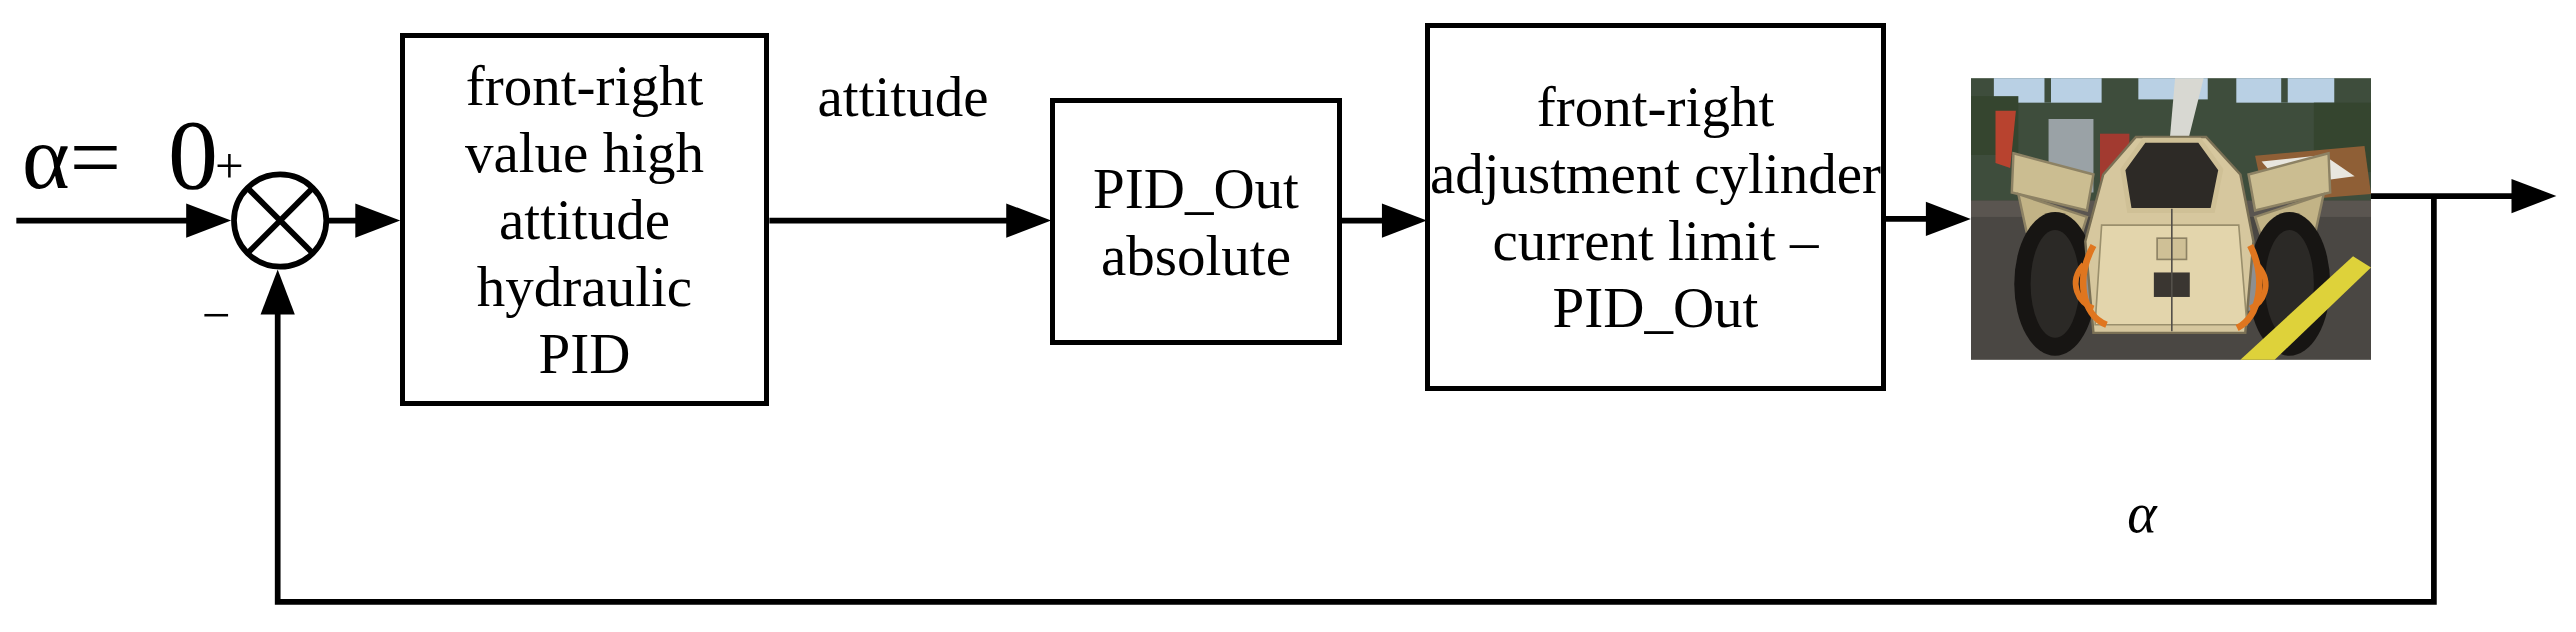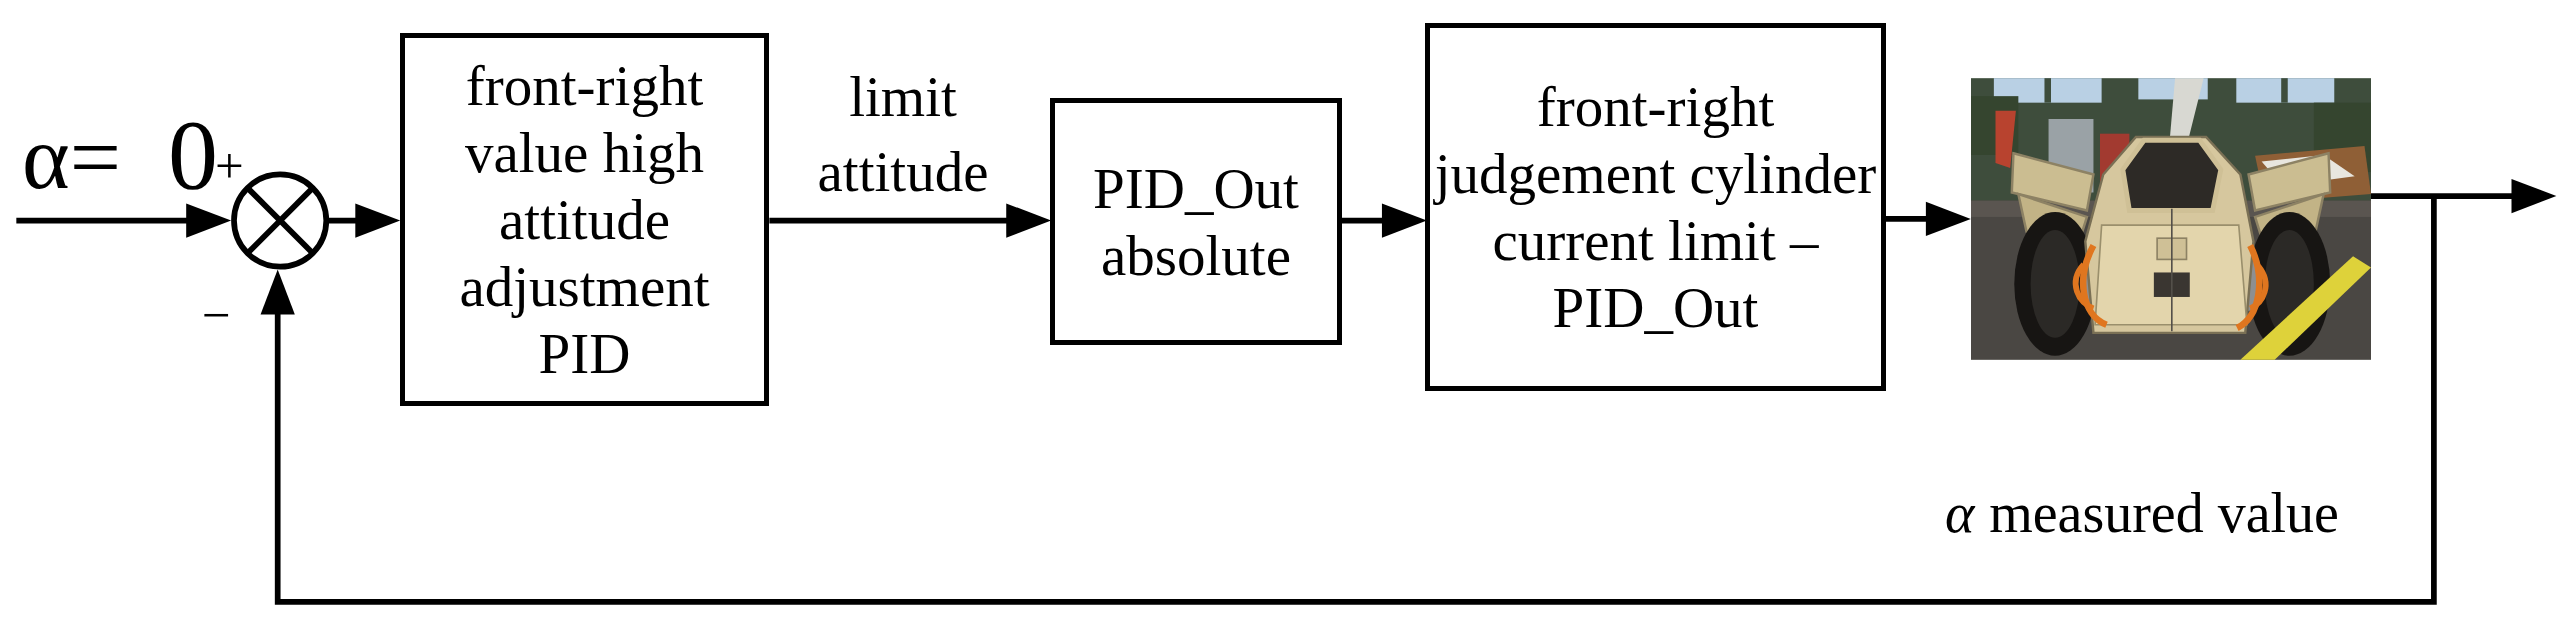--- a/index.html
+++ b/index.html
@@ -102,37 +102,36 @@
     <span id="setpoint-zero">0</span>
   </div>
 
   <div class="floating-label" id="plus-label">+</div>
   <div class="floating-label" id="minus-label">−</div>
 
   <div class="block" id="block-pid">
     <div>front-right</div>
     <div>value high</div>
     <div>attitude</div>
-    <div>adjustment</div>
+    <div>hydraulic</div>
     <div>PID</div>
   </div>
 
   <div class="floating-label" id="limit-label">
-    <div>limit</div>
     <div>attitude</div>
   </div>
 
   <div class="block" id="block-abs">
     <div>PID_Out</div>
     <div>absolute</div>
   </div>
 
   <div class="block" id="block-cyl">
     <div>front-right</div>
-    <div>judgement cylinder</div>
+    <div>adjustment cylinder</div>
     <div>current limit –</div>
     <div>PID_Out</div>
   </div>
 
   <div id="plant-photo">
     <svg viewBox="0 0 490 345" xmlns="http://www.w3.org/2000/svg">
 
       <rect x="0" y="0" width="490" height="160" fill="#3e4d3c"></rect>
       <rect x="0" y="150" width="490" height="195" fill="#4a4743"></rect>
       <rect x="0" y="150" width="490" height="20" fill="#5a5550"></rect>
@@ -177,17 +176,16 @@
       <path d="M138,228 c-20,22 -6,48 12,54" fill="none" stroke="#e0761f" stroke-width="7"></path>
       <path d="M342,205 C362,245 354,292 326,306" fill="none" stroke="#e0761f" stroke-width="8"></path>
       <path d="M352,230 c18,22 6,46 -10,52" fill="none" stroke="#e0761f" stroke-width="7"></path>
 
       <polygon points="330,345 372,345 490,232 468,218" fill="#ded23a"></polygon>
     </svg>
   </div>
 
   <div class="floating-label" id="feedback-label">
     <span id="feedback-alpha">α</span>
-    <span id="feedback-rest">measured value</span>
   </div>
 
 </div>
 
 
 </body></html>

